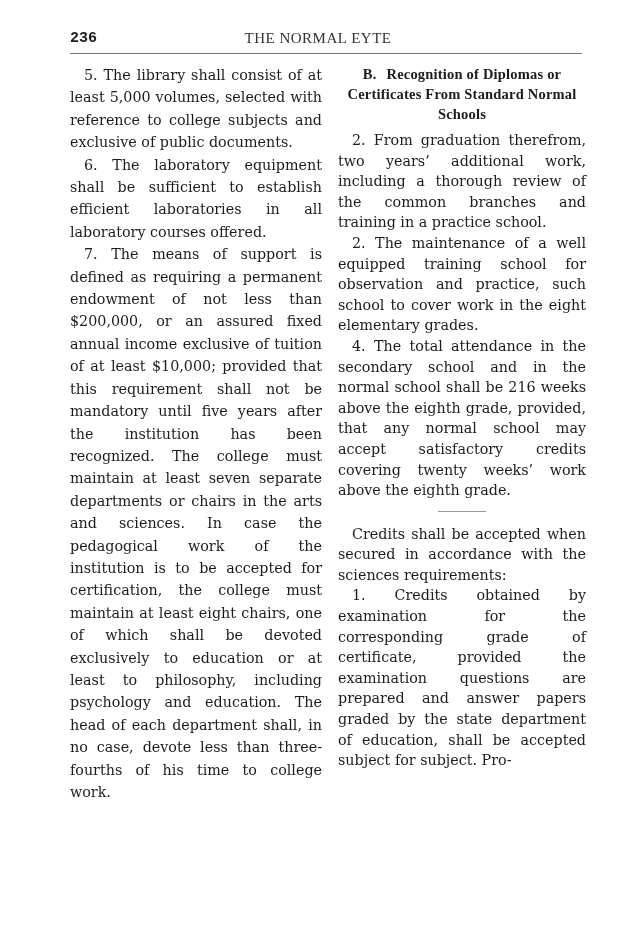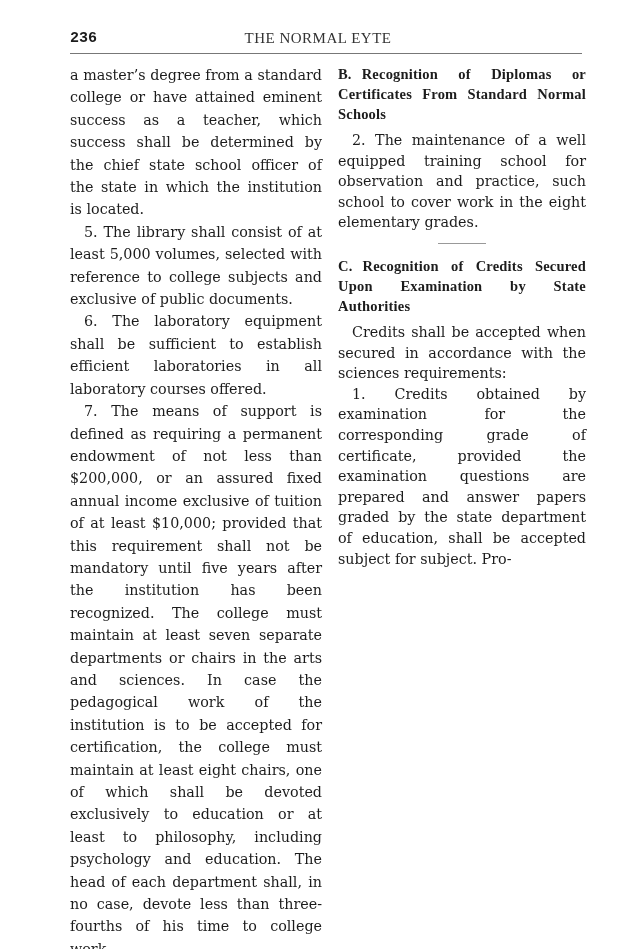--- a/index.html
+++ b/index.html
@@ -10,48 +10,46 @@
     .header { position: absolute; left: 70px; top: 30px; width: 512px; height: 22px; }
     .page-num { position: absolute; left: 0; top: 0; font-family: Liberation Mono, monospace; font-weight: bold; font-size: 15px; }
     .running-title { position: absolute; left: 0; right: 16px; top: 0; text-align: center; font-family: "Liberation Serif", serif; font-size: 15px; letter-spacing: 0.5px; color: #333; }
     .header-rule { position: absolute; left: 70px; top: 53px; width: 512px; height: 1px; background: #777; }
     .col { position: absolute; top: 64px; font-size: 14.3px; line-height: 22.4px; text-align: justify; }
     .col-left { left: 70px; width: 252px; }
     .col-right { left: 338px; width: 248px; line-height: 20.6px; }
     .para { margin: 0; text-indent: 14px; }
     .para.first { text-indent: 0; }
     .gap { }
-    .heading { font-family: "Liberation Serif", serif; font-weight: bold; font-size: 14.5px; line-height: 20px; margin: 0 0 6px 0; letter-spacing: 0.2px; }
+    .heading { font-family: "Liberation Serif", serif; font-weight: bold; font-size: 14.5px; line-height: 20px; text-align: center; margin: 0 0 6px 0; letter-spacing: 0.2px; }
     .heading .letter { margin-right: 10px; }
     .rule-short { width: 48px; height: 1px; background: #999; margin: 10px auto 12px auto; }
   </style>
 </head>
 <body>
 
 <div class="header">
   <span class="page-num">236</span>
   <div class="running-title">THE NORMAL EYTE</div>
 </div>
 <div class="header-rule"></div>
 
 <div class="col col-left">
-  <p class="para first">a master’s degree from a standard college or have attained eminent success as a teacher, which success shall be determined by the chief state school officer of the state in which the institution is located.</p>
   <p class="para gap">5. The library shall consist of at least 5,000 volumes, selected with reference to college subjects and exclusive of public documents.</p>
   <p class="para gap">6. The laboratory equipment shall be sufficient to establish efficient laboratories in all laboratory courses offered.</p>
   <p class="para gap">7. The means of support is defined as requiring a permanent endowment of not less than $200,000, or an assured fixed annual income exclusive of tuition of at least $10,000; provided that this requirement shall not be mandatory until five years after the institution has been recognized. The college must maintain at least seven separate departments or chairs in the arts and sciences. In case the pedagogical work of the institution is to be accepted for certification, the college must maintain at least eight chairs, one of which shall be devoted exclusively to education or at least to philosophy, including psychology and education. The head of each department shall, in no case, devote less than three-fourths of his time to college work.</p>
 </div>
 
 <div class="col col-right">
   <div class="section">
     <h3 class="heading">
       <span class="letter">B.</span><span>Recognition of Diplomas or Certificates From Standard Normal Schools</span>
     </h3>
+    <p class="para">2. From graduation therefrom, two years’ additional work, including a thorough review of the common branches and training in a practice school.</p>
     <p class="para">2. The maintenance of a well equipped training school for observation and practice, such school to cover work in the eight elementary grades.</p>
+    <p class="para">4. The total attendance in the secondary school and in the normal school shall be 216 weeks above the eighth grade, provided, that any normal school may accept satisfactory credits covering twenty weeks’ work above the eighth grade.</p>
   </div>
   <div class="rule-short"></div>
   <div class="section">
-    <h3 class="heading">
-      <span class="letter">C.</span><span>Recognition of Credits Secured Upon Examination by State Authorities</span>
-    </h3>
     <p class="para">Credits shall be accepted when secured in accordance with the sciences requirements:</p>
     <p class="para">1. Credits obtained by examination for the corresponding grade of certificate, provided the examination questions are prepared and answer papers graded by the state department of education, shall be accepted subject for subject. Pro-</p>
   </div>
 </div>
 
 </body></html>

